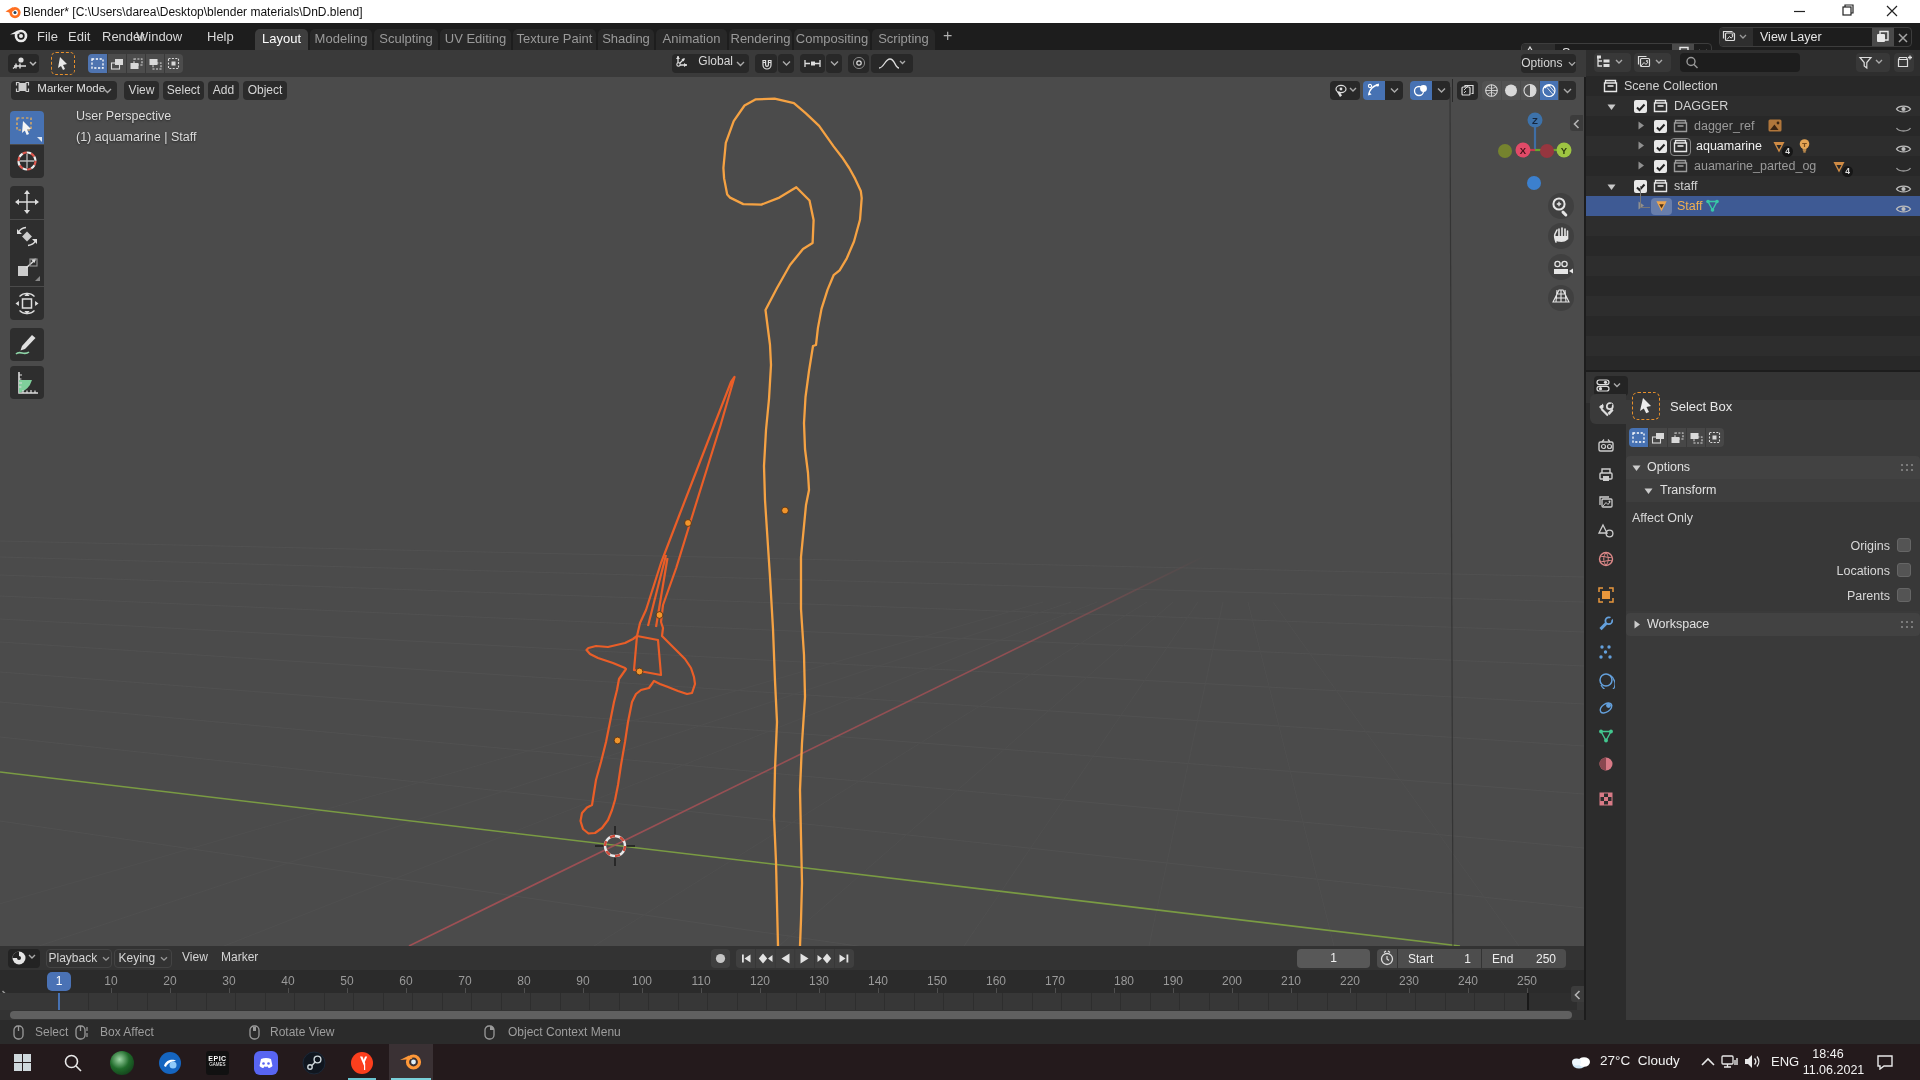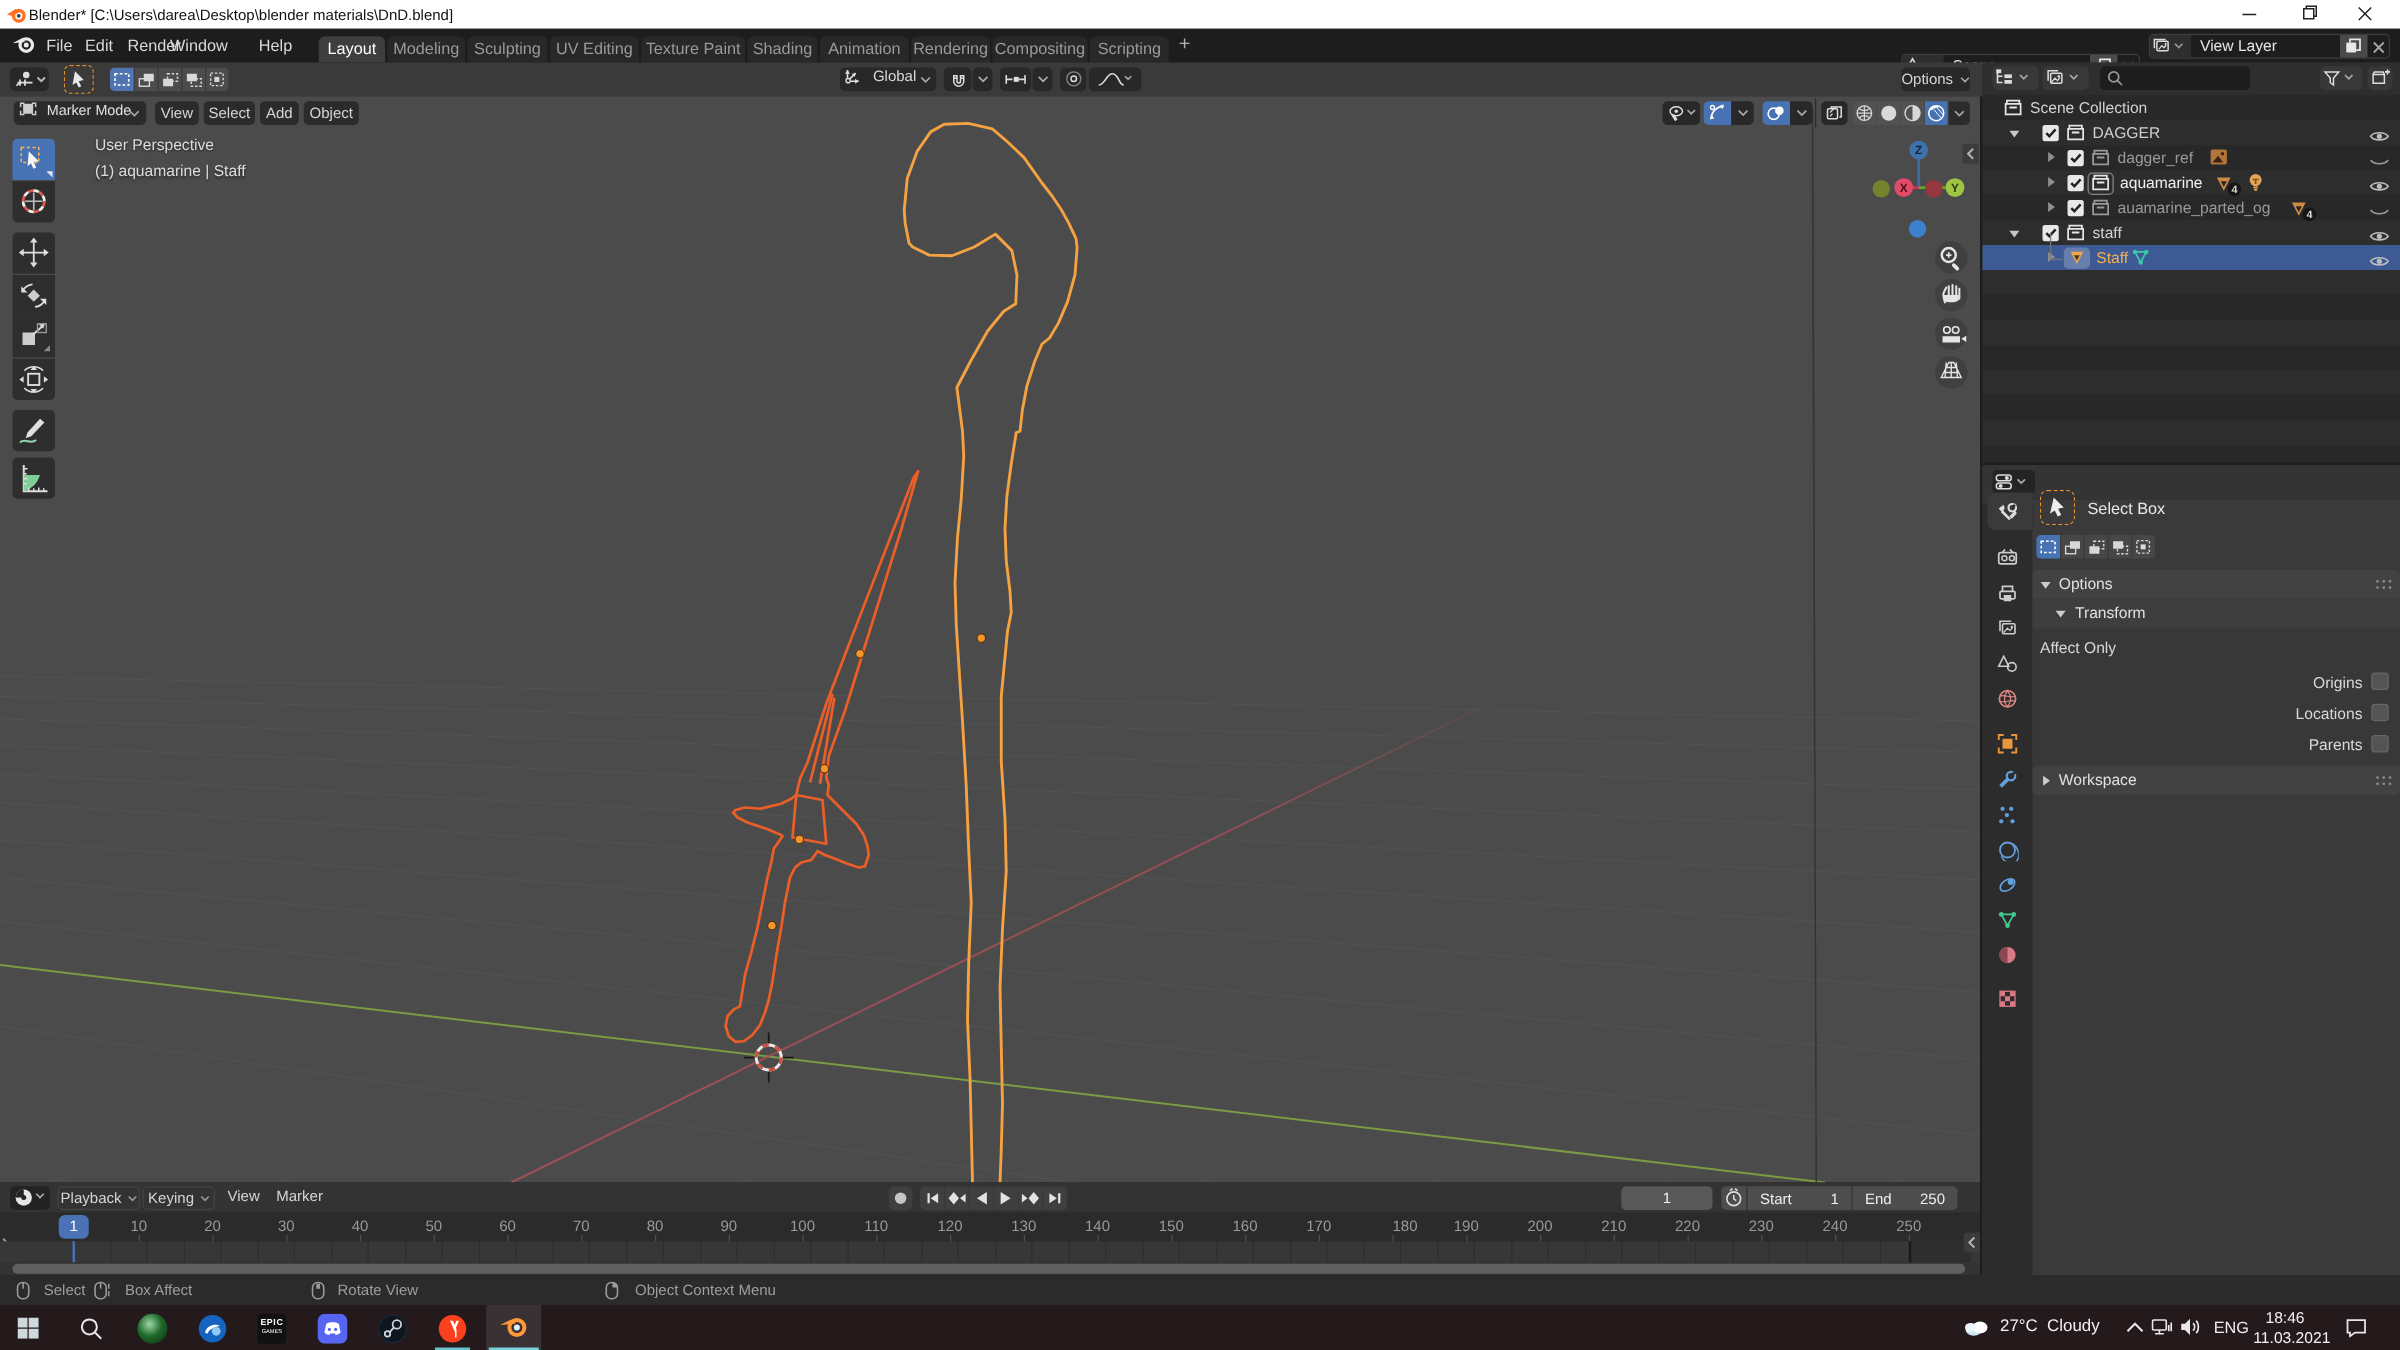--- a/index.html
+++ b/index.html
@@ -1110,17 +1110,17 @@
       <rect x="1" y="1" width="11" height="8" rx="1" fill="none" stroke="#e8e8e8" stroke-width="1.3"></rect>
       <path d="M3,12 h7 M6.5,9 v3" stroke="#e8e8e8" stroke-width="1.3"></path>
       <path d="M14,5 v5 M16,3 v7" stroke="#e8e8e8" stroke-width="1.4"></path>
     </svg>
   <svg class="abs" style="left:1744px;top:10px" width="18" height="15" viewBox="0 0 18 15">
       <path d="M1,5 h3 l4,-4 v13 l-4,-4 h-3 Z" fill="#e8e8e8"></path>
       <path d="M10.5,4.5 a4.5,4.5 0 0 1 0,6 M13,2.5 a8,8 0 0 1 0,10" stroke="#e8e8e8" stroke-width="1.4" fill="none"></path>
     </svg>
   <div class="abs" style="left:1771px;top:10px;font-size:13px;color:#f2f2f2">ENG</div>
   <div class="abs" style="left:1800px;top:3px;width:56px;text-align:center;font-size:12.5px;color:#f2f2f2">18:46</div>
-  <div class="abs" style="left:1798px;top:19px;width:71px;text-align:center;font-size:12.5px;color:#f2f2f2">11.03.2021</div>
+  <div class="abs" style="left:1798px;top:19px;width:71px;text-align:center;font-size:12.5px;color:#f2f2f2">11.06.2021</div>
   <svg class="abs" style="left:1876px;top:10px" width="18" height="16" viewBox="0 0 18 16">
       <path d="M2,2 h14 v10 h-8 l-4,3 v-3 h-2 Z" fill="none" stroke="#e8e8e8" stroke-width="1.4"></path>
     </svg>
 </div>
 
 </body></html>

